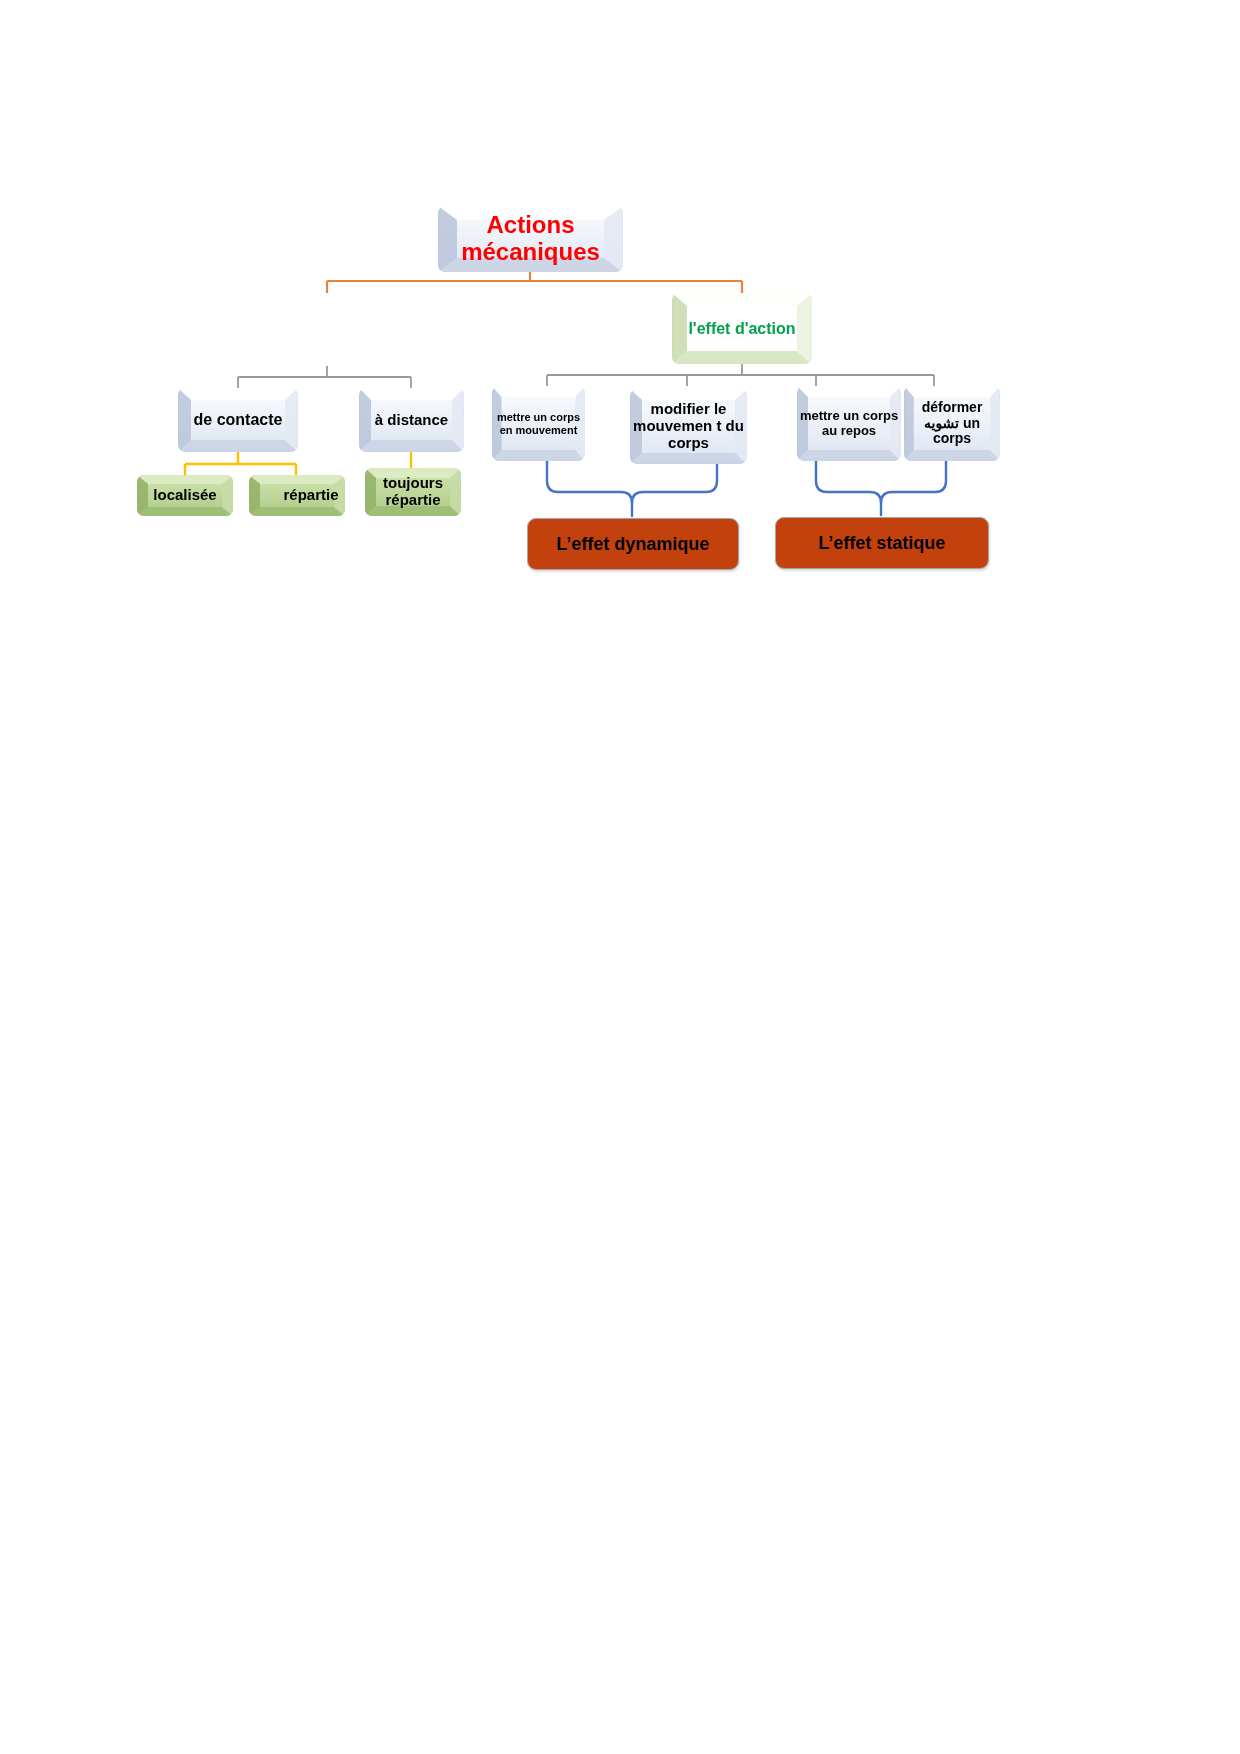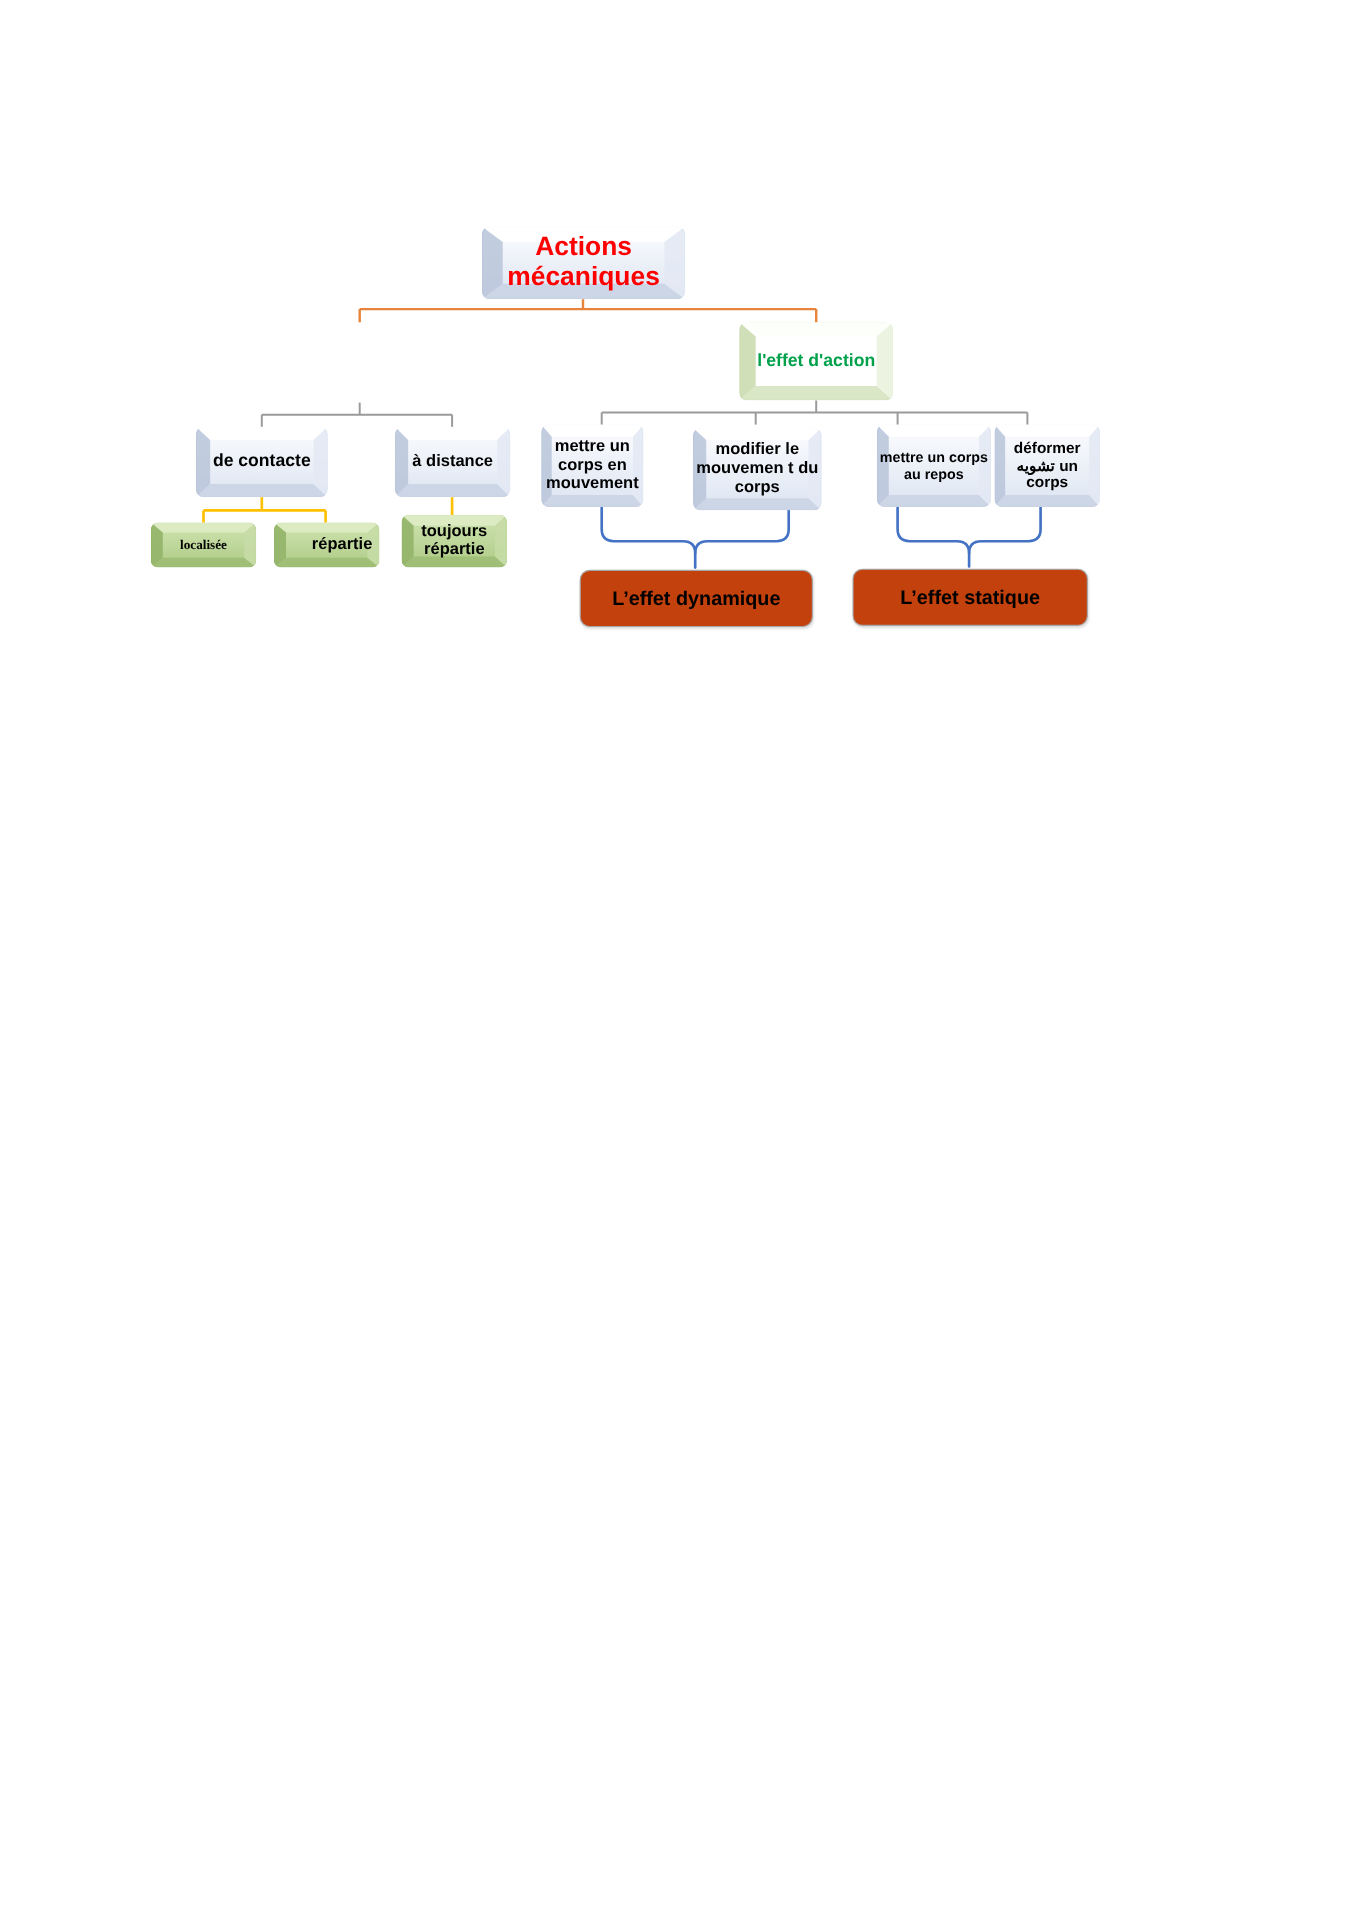--- a/index.html
+++ b/index.html
@@ -182,21 +182,21 @@
         <rect x="0.6" y="0.6" width="103.8" height="62.8" rx="7" fill="url(#gB)" stroke="#c9d3e4"></rect>
         <polygon points="0,0 105,0 93,12 12,12" fill="#ffffff" opacity="0.95"></polygon>
         <polygon points="0,64 105,64 93,52 12,52" fill="#c9d2e3" opacity="0.85"></polygon>
         <polygon points="0,0 12,12 12,52 0,64" fill="#b9c4d9" opacity="0.85"></polygon>
         <polygon points="105,0 93,12 93,52 105,64" fill="#e3e9f4" opacity="0.9"></polygon>
       </svg>
     </div>
     <div class="txt t-black">à distance</div>
   </div>
 
-  <div class="node" style="left:137px; top:475px; width:96px; height:41px; font-size:12px;font-family:Liberation Serif, serif;">
+  <div class="node" style="left:137px; top:475px; width:96px; height:41px; font-size:15px;">
     <div class="bevelwrap">
       <svg viewBox="0 0 96 41" preserveAspectRatio="none">
         <defs>
           <linearGradient id="gGd" x1="0" y1="0" x2="0" y2="1">
             <stop offset="0%" stop-color="#cfe3b0"></stop>
               <stop offset="100%" stop-color="#aecb86"></stop>
           </linearGradient>
         </defs>
         <rect x="0.6" y="0.6" width="94.8" height="39.8" rx="5" fill="url(#gGd)" stroke="#9cbd72"></rect>
         <polygon points="0,0 96,0 85,9 11,9" fill="#dcebc3" opacity="0.95"></polygon>
@@ -228,21 +228,21 @@
         <polygon points="0,0 96,0 85,10 11,10" fill="#dcebc3" opacity="0.95"></polygon>
         <polygon points="0,48 96,48 85,38 11,38" fill="#9dbd74" opacity="0.9"></polygon>
         <polygon points="0,0 11,10 11,38 0,48" fill="#93b469" opacity="0.9"></polygon>
         <polygon points="96,0 85,10 85,38 96,48" fill="#c6dca6" opacity="0.9"></polygon>
       </svg>
     </div>
     <div class="txt t-black">toujours
 répartie</div>
   </div>
 
-  <div class="node" style="left:492px; top:386px; width:93px; height:75px; font-size:15px;">
+  <div class="node" style="left:492px; top:386px; width:93px; height:75px; font-size:11px;">
     <div class="bevelwrap">
       <svg viewBox="0 0 117 75" preserveAspectRatio="none">
         <rect x="0.6" y="0.6" width="115.8" height="73.8" rx="7" fill="url(#gB)" stroke="#c9d3e4"></rect>
         <polygon points="0,0 117,0 105,11 12,11" fill="#ffffff" opacity="0.95"></polygon>
         <polygon points="0,75 117,75 105,64 12,64" fill="#c9d2e3" opacity="0.85"></polygon>
         <polygon points="0,0 12,11 12,64 0,75" fill="#b9c4d9" opacity="0.85"></polygon>
         <polygon points="117,0 105,11 105,64 117,75" fill="#e3e9f4" opacity="0.9"></polygon>
       </svg>
     </div>
     <div class="txt t-black">mettre un

